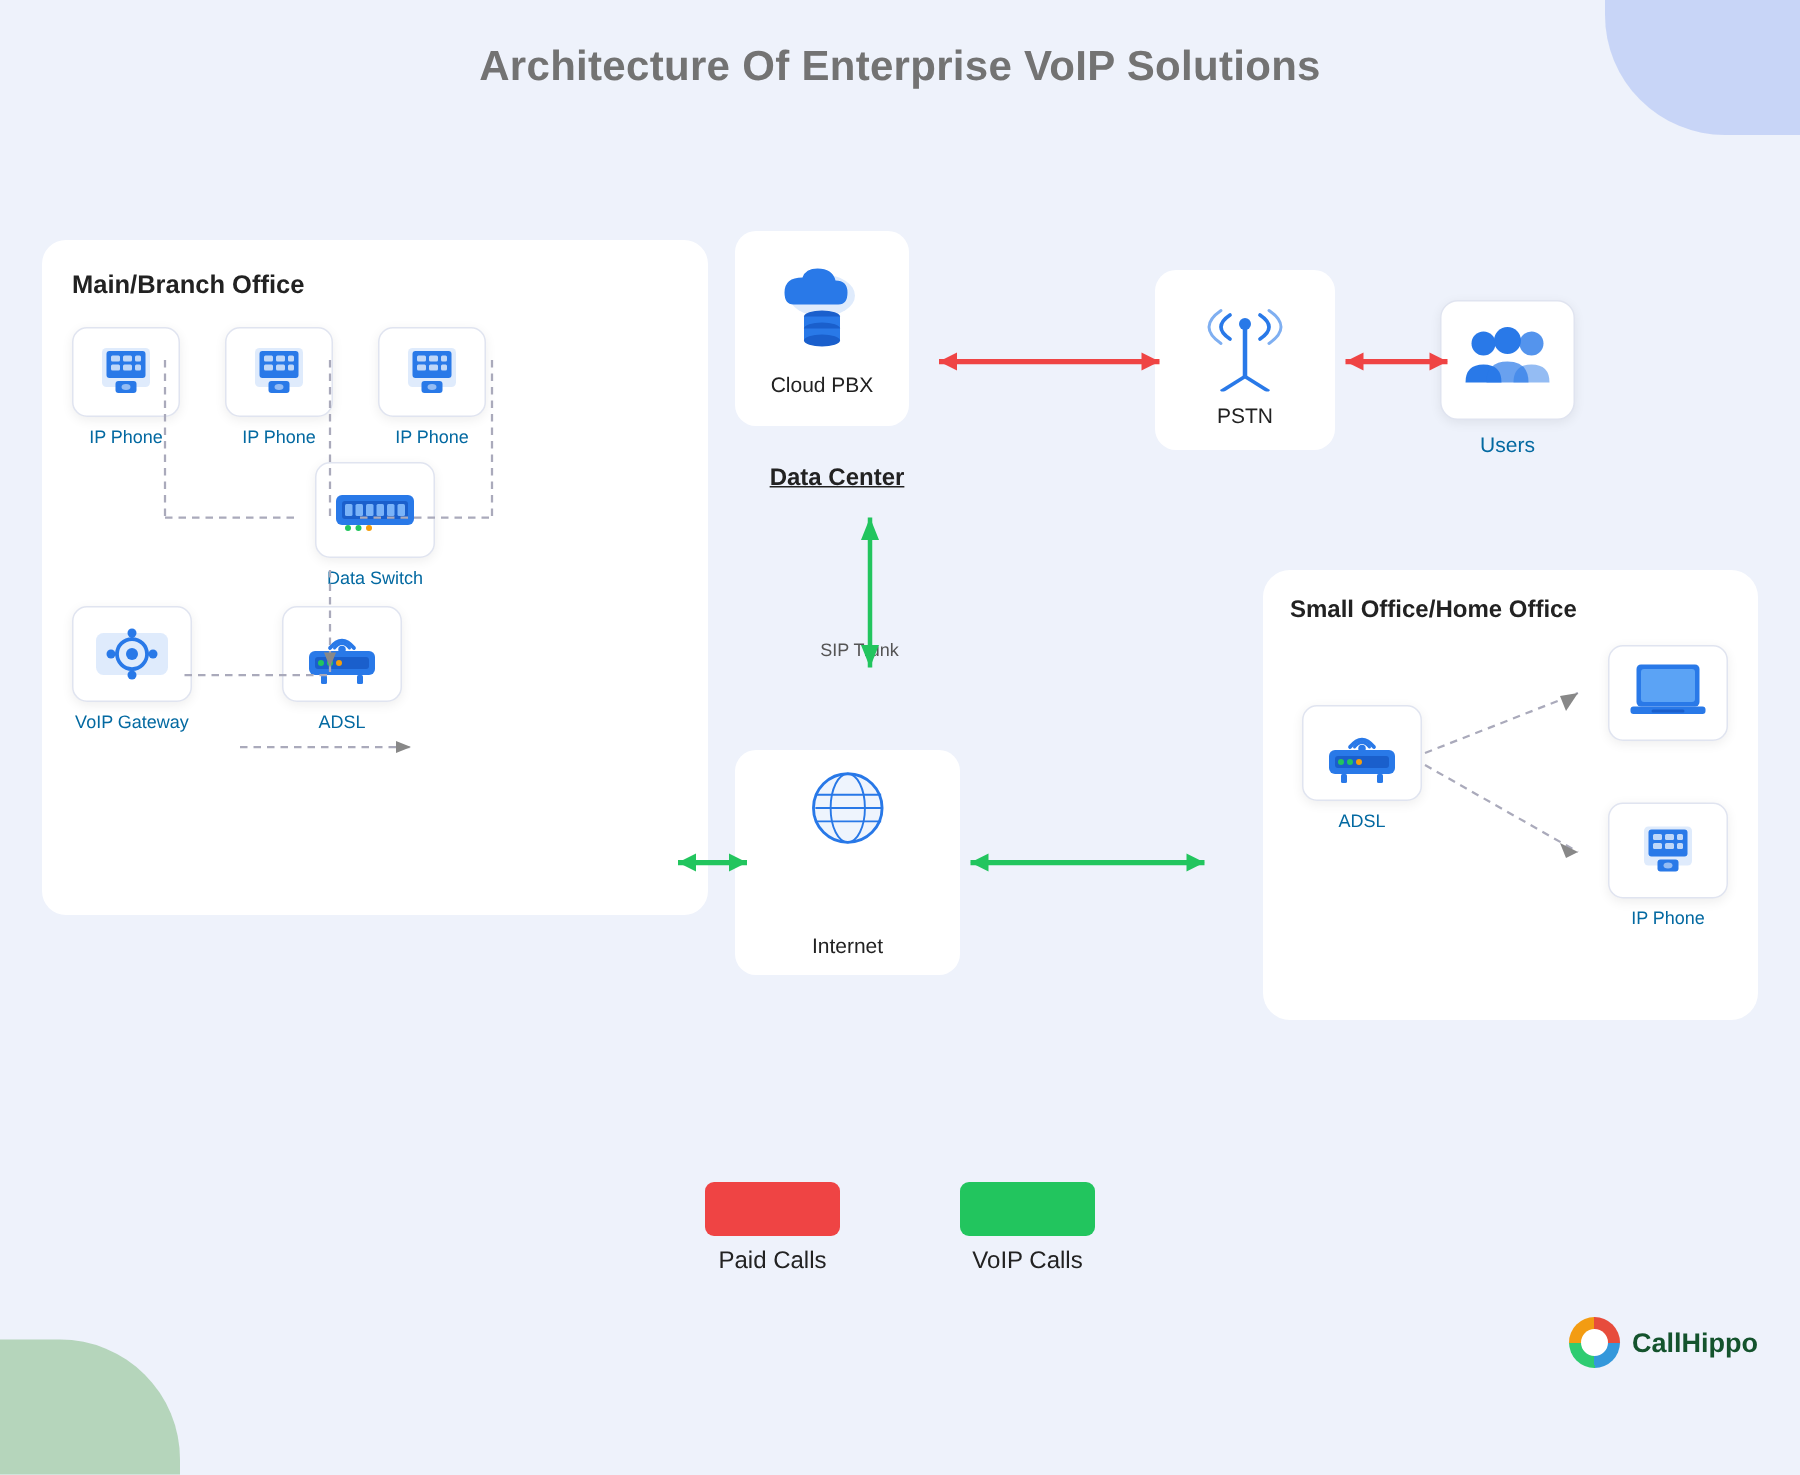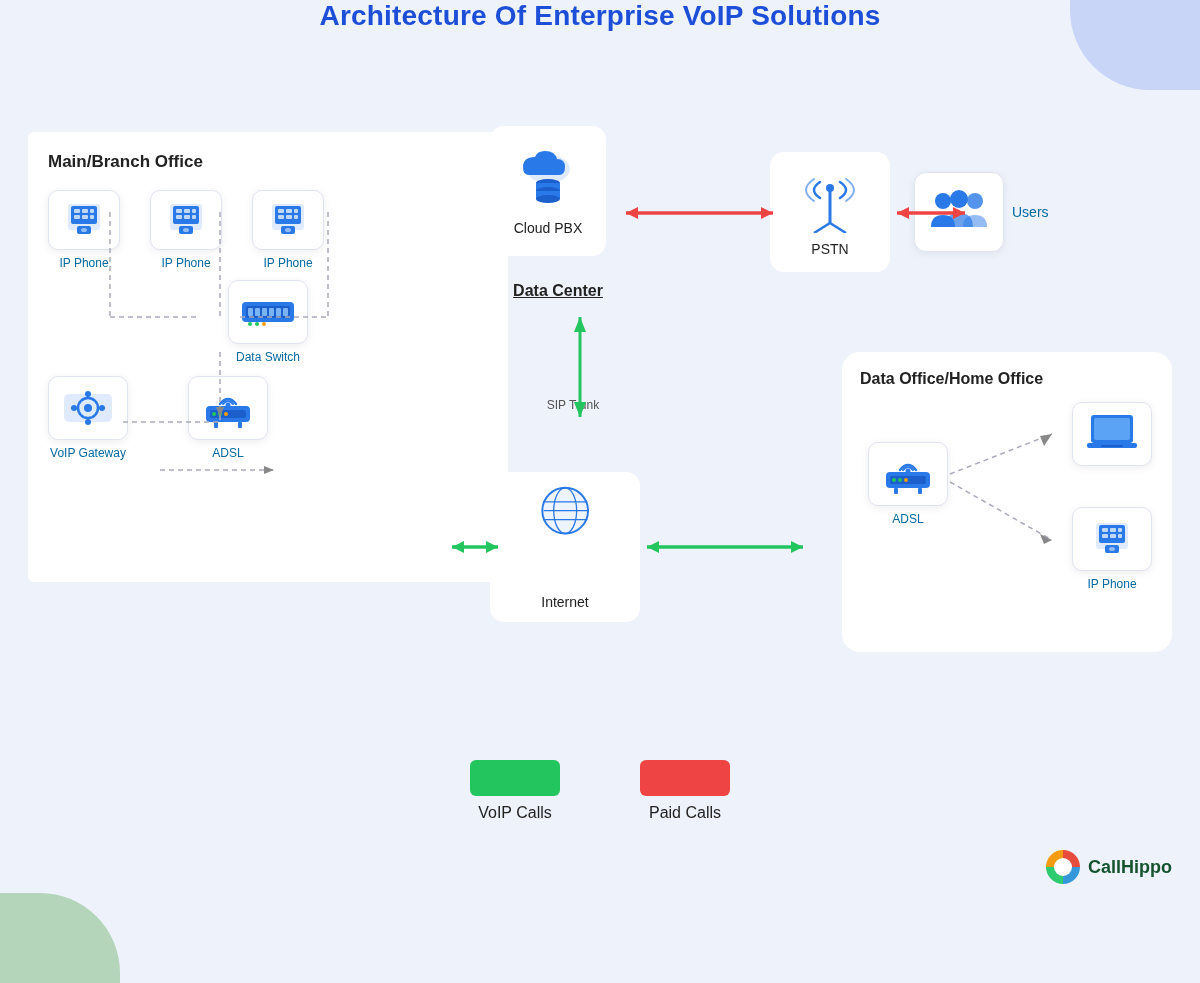--- a/index.html
+++ b/index.html
@@ -31,21 +31,22 @@
       height: 100px;
       background: #7cb87c;
       border-radius: 0 80px 0 0;
       opacity: 0.5;
     }
 
     h1.main-title {
       text-align: center;
       font-size: 28px;
       font-weight: 800;
-      color: #1d4ed8;
+      color: #737373;
+      padding-top: 28px;
       letter-spacing: 0.2px;
     }
 
     .diagram-area {
       position: relative;
       width: 1200px;
       height: 860px;
       top: 10px;
     }
 
@@ -67,24 +68,24 @@
       margin-top: 8px;
       text-align: center;
       font-weight: 500;
     }
 
     
     .office-box {
       position: absolute;
       left: 28px;
       top: 90px;
-      width: 480px;
+      width: 444px;
       height: 450px;
       background: white;
-      border-radius: 6px;
+      border-radius: 16px;
       padding: 20px;
     }
     .office-title {
       font-size: 17px;
       font-weight: 600;
       color: #222;
       margin-bottom: 18px;
       text-align: left;
     }
 
@@ -423,21 +424,21 @@
     </svg>
     <div class="card-label">PSTN</div>
   </div>
 
   <svg style="position:absolute;left:622px;top:158px;width:155px;height:26px;pointer-events:none;">
     <line x1="4" y1="13" x2="151" y2="13" stroke="#ef4444" stroke-width="3.5"></line>
     <polygon points="4,13 16,7 16,19" fill="#ef4444"></polygon>
     <polygon points="151,13 139,7 139,19" fill="#ef4444"></polygon>
   </svg>
 
-  <div style="position:absolute;left:914px;top:130px;display:flex;flex-direction:row;align-items:center;gap:8px;">
+  <div style="position:absolute;left:960px;top:130px;display:flex;flex-direction:column;align-items:center;gap:8px;">
     <div class="node-icon-box" style="width:90px;height:80px;background:white;border-radius:12px;border:1.5px solid #e0e4f0;box-shadow:0 2px 8px rgba(0,0,0,0.07);display:flex;align-items:center;justify-content:center;">
       <svg width="60" height="50" viewBox="0 0 60 50">
 
         <circle cx="14" cy="14" r="8" fill="#2979e8"></circle>
         <path d="M2 40 Q2 28 14 28 Q26 28 26 40" fill="#2979e8"></path>
         <circle cx="30" cy="12" r="9" fill="#2979e8"></circle>
         <path d="M16 40 Q16 26 30 26 Q44 26 44 40" fill="#2979e8" opacity="0.7"></path>
         <circle cx="46" cy="14" r="8" fill="#2979e8" opacity="0.8"></circle>
         <path d="M34 40 Q34 28 46 28 Q58 28 58 40" fill="#2979e8" opacity="0.5"></path>
       </svg>
@@ -445,21 +446,21 @@
     <div class="node-label" style="font-size:14px;">Users</div>
   </div>
 
   <svg style="position:absolute;left:893px;top:158px;width:76px;height:26px;pointer-events:none;">
     <line x1="4" y1="13" x2="72" y2="13" stroke="#ef4444" stroke-width="3.5"></line>
     <polygon points="4,13 16,7 16,19" fill="#ef4444"></polygon>
     <polygon points="72,13 60,7 60,19" fill="#ef4444"></polygon>
   </svg>
 
   <div class="small-office-box">
-    <div class="small-office-title">Data Office/Home Office</div>
+    <div class="small-office-title">Small Office/Home Office</div>
 
     <div style="position:absolute;left:26px;top:90px;display:flex;flex-direction:column;align-items:center;gap:6px;">
       <div class="node-icon-box" style="width:80px;height:64px;">
         <svg width="56" height="44" viewBox="0 0 56 44">
           <rect x="6" y="20" width="44" height="16" rx="4" fill="#2979e8"></rect>
           <rect x="10" y="24" width="36" height="8" rx="2" fill="#1a5fcc"></rect>
           <path d="M20 18 Q28 8 36 18" fill="none" stroke="#2979e8" stroke-width="2.5" stroke-linecap="round"></path>
           <path d="M23 18 Q28 12 33 18" fill="none" stroke="#2979e8" stroke-width="2" stroke-linecap="round"></path>
           <circle cx="28" cy="19" r="2.5" fill="#2979e8"></circle>
           <circle cx="14" cy="28" r="2" fill="#22c55e"></circle>
@@ -506,26 +507,26 @@
       <line x1="108" y1="122" x2="210" y2="82" stroke="#aab" stroke-width="1.5" stroke-dasharray="5,4"></line>
       <polygon points="210,82 198,84 202,94" fill="#888"></polygon>
 
       <line x1="108" y1="130" x2="210" y2="188" stroke="#aab" stroke-width="1.5" stroke-dasharray="5,4"></line>
       <polygon points="210,188 198,182 202,192" fill="#888"></polygon>
     </svg>
   </div>
 
   <div class="legend">
     <div class="legend-item">
+      <div class="legend-rect" style="background:#ef4444;"></div>
+      <div class="legend-label">Paid Calls</div>
+    </div>
+    <div class="legend-item">
       <div class="legend-rect" style="background:#22c55e;"></div>
       <div class="legend-label">VoIP Calls</div>
-    </div>
-    <div class="legend-item">
-      <div class="legend-rect" style="background:#ef4444;"></div>
-      <div class="legend-label">Paid Calls</div>
     </div>
   </div>
 
   <div class="callhippo-logo">
     <div class="logo-circle">
       <div class="logo-inner"></div>
     </div>
     <span>CallHippo</span>
   </div>
 

